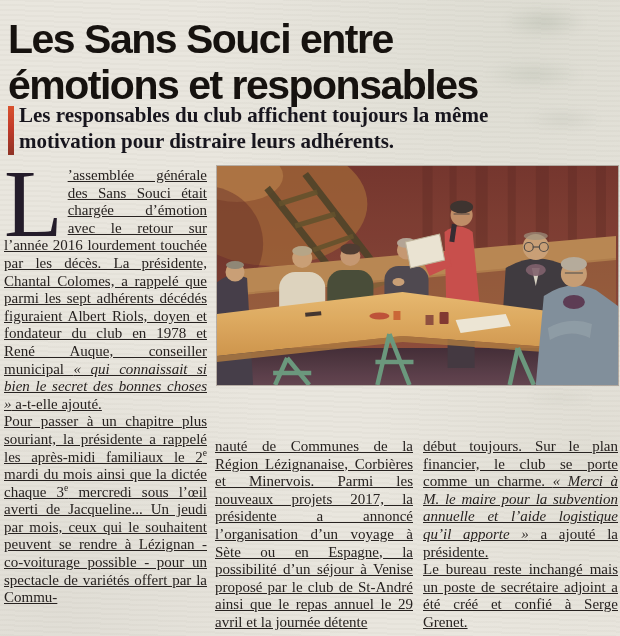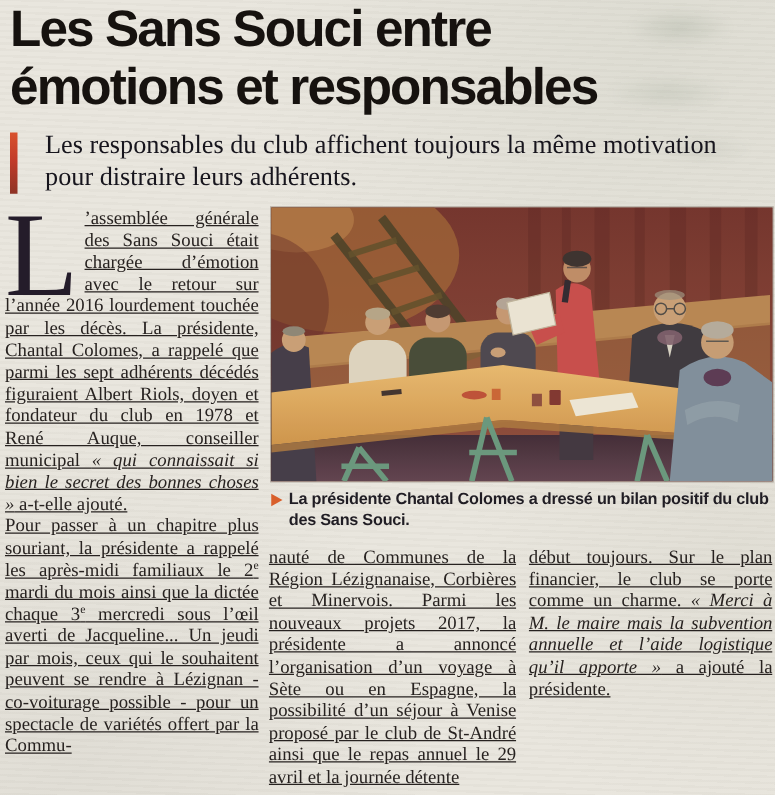--- a/index.html
+++ b/index.html
@@ -20,31 +20,31 @@
   .st1 { left:430px; top:-8px; width:190px; height:150px;
     background:
       radial-gradient(ellipse 60px 22px at 60% 20%, rgba(110,125,105,.38), transparent 70%),
       radial-gradient(ellipse 70px 20px at 55% 55%, rgba(115,130,110,.30), transparent 70%),
       radial-gradient(ellipse 55px 16px at 70% 85%, rgba(120,130,115,.25), transparent 70%); }
   .st2 { left:470px; top:330px; width:150px; height:90px;
     background:radial-gradient(ellipse 60px 16px at 50% 40%, rgba(120,130,112,.22), transparent 70%),
                radial-gradient(ellipse 50px 12px at 60% 75%, rgba(120,130,112,.16), transparent 70%); }
 
   .headline {
-    position:absolute; left:8px; top:0px; width:600px;
+    position:absolute; left:8px; top:16px; width:600px;
     font-family:"Liberation Sans", sans-serif; font-weight:bold;
     font-size:41px; line-height:46px; letter-spacing:-1.5px; color:#16120f;
   }
   .standfirst { position:absolute; left:8px; top:102px; width:585px; }
   .standfirst .bar {
     position:absolute; left:0; top:4px; width:6px; height:49px;
     background:linear-gradient(#d8512d 0%, #c23b2a 45%, #8e3325 100%);
   }
   .standfirst p {
-    margin-left:28px; font-size:21px; line-height:26px; color:#17151d; width:545px;
+    margin-left:11px; font-size:21px; line-height:26px; color:#17151d; width:545px;font-weight:bold;
   }
 
   .col { position:absolute; text-align:justify; font-size:15px; line-height:17.6px; color:#272220; }
   .col p { margin:0;text-decoration:underline; }
   .col .it { font-style:italic; }
   .col sup { font-size:9.5px; line-height:0; vertical-align:super; }
   .col-left  { left:4px;   top:167px; width:203px; height:469px; overflow:hidden; }
   .col-mid   { left:215px; top:438px; width:198px; height:198px; overflow:hidden; }
   .col-right { left:423px; top:438px; width:195px; height:198px; overflow:hidden; }
   .dropcap {
@@ -212,26 +212,23 @@
         <ellipse cx="356" cy="136" rx="11" ry="7" fill="#54324e"></ellipse>
         <circle cx="356" cy="108" r="13" fill="#c49a70"></circle>
         <ellipse cx="356" cy="98" rx="13" ry="7" fill="#b2a89a"></ellipse>
         <line x1="347" y1="107" x2="365" y2="107" stroke="#55504a" stroke-width="1.2"></line>
       </g>
 
       <rect width="400" height="219" fill="#e8d8b8" opacity=".06"></rect>
     </svg>
   </div>
 
-  <div class="caption">
-    <span class="marker"></span>
-    <p>La présidente Chantal Colomes a dressé un bilan positif du club des Sans Souci.</p>
-  </div>
 
   <div class="col col-mid">
     <p><span>nauté de Communes de la Région Lézignanaise, Corbières et Minervois. Parmi les nouveaux projets 2017, la présidente a annoncé l’organisation d’un voyage à Sète ou en Espagne, la possibilité d’un séjour à Venise proposé par le club de St-André ainsi que le repas annuel le 29 avril et la journée détente</span></p>
   </div>
 
   <div class="col col-right">
-    <p><span>début toujours. Sur le plan financier, le club se porte comme un charme. </span><span class="it">« Merci à M. le maire mais la subvention annuelle et l’aide logistique qu’il apporte »</span><span> a ajouté la présidente.</span></p>
+    <p><span>début toujours. Sur le plan financier, le club se porte comme un charme. </span><span class="it">« Merci à M. le maire pour la subvention annuelle et l’aide logistique qu’il apporte »</span><span> a ajouté la présidente.</span></p>
+    <p><span>Le bureau reste inchangé mais un poste de secrétaire adjoint a été créé et confié à Serge Grenet.</span></p>
   </div>
 
 </div>
 
 </body></html>

